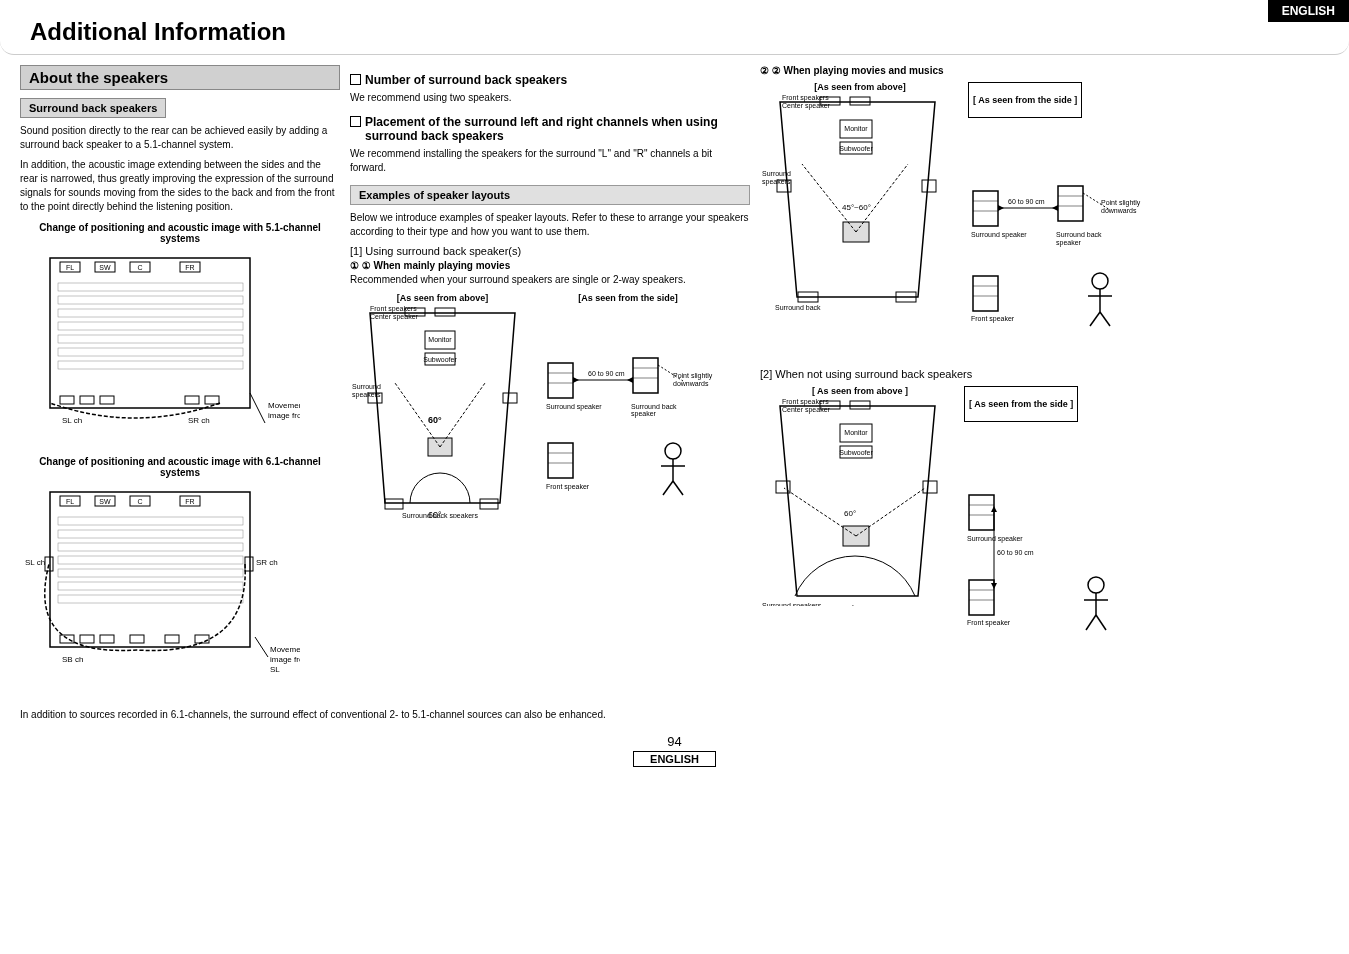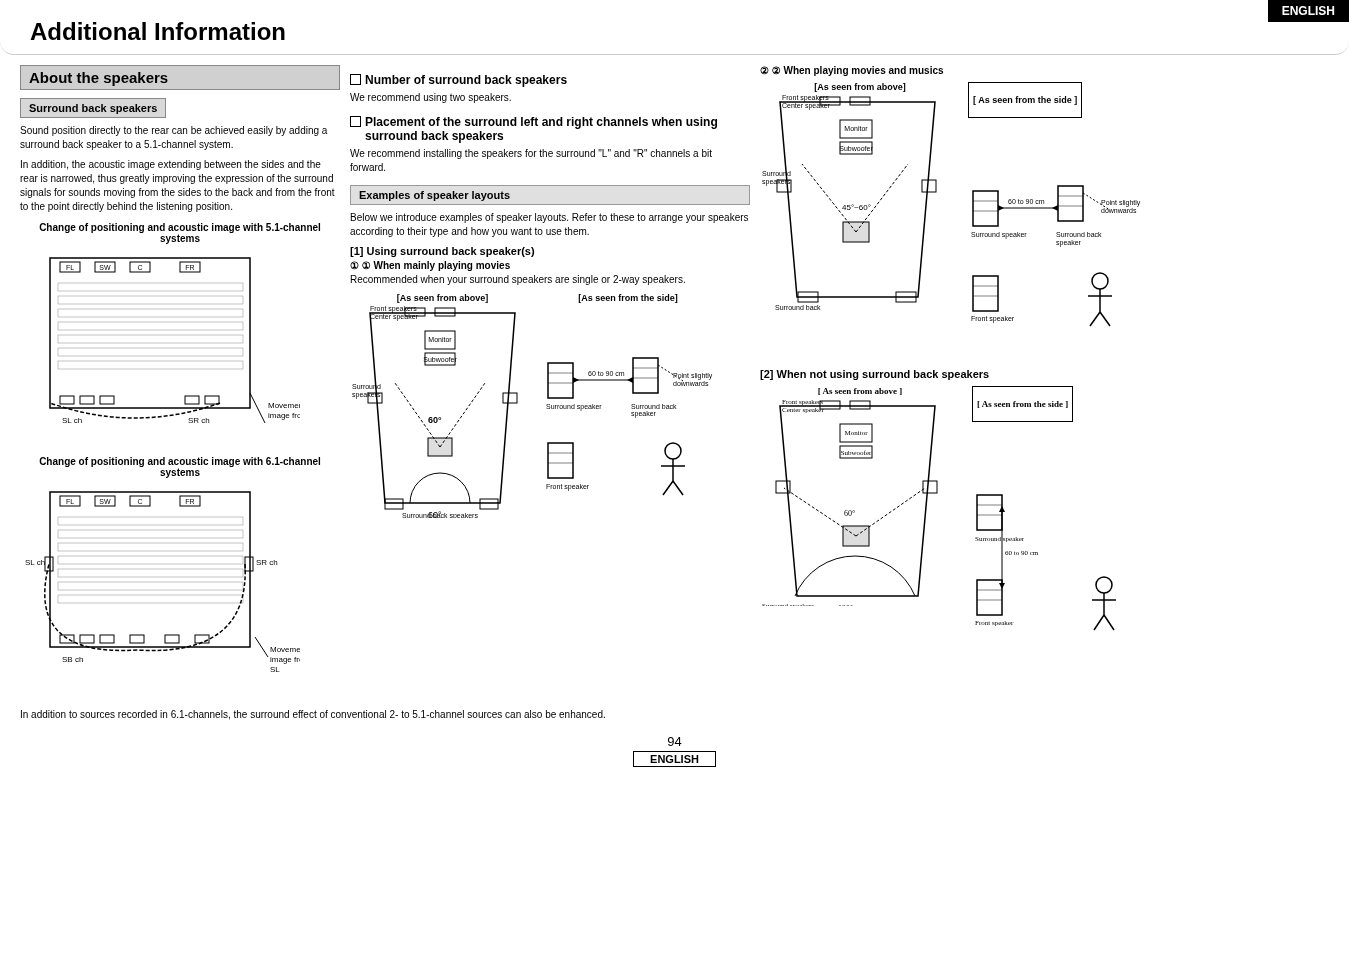--- a/index.html
+++ b/index.html
@@ -106,21 +106,21 @@
       width: 11px;
       height: 11px;
       border: 1.5px solid #000;
       display: inline-block;
       flex-shrink: 0;
       margin-top: 1px;
     }
 
     .sub-sub-title {
       font-size: 11px;
-      font-weight: bold;
+      font-weight: normal;
       margin-bottom: 3px;
       margin-top: 6px;
     }
 
     .numbered-item {
       font-size: 10px;
       font-weight: bold;
       margin-bottom: 2px;
     }
 
@@ -466,21 +466,21 @@
           <line x1="30" y1="72" x2="90" y2="72" stroke="#000" stroke-width="1"></line>
           <polygon points="30,69 36,72 30,75" fill="#000"></polygon>
           <polygon points="90,69 84,72 90,75" fill="#000"></polygon>
           <text x="40" y="68" font-size="7">60 to 90 cm</text>
         </svg>
       </div>
     </div>
 
     <div class="sub-sub-title" style="margin-top:12px;">[2] When not using surround back speakers</div>
 
-    <div style="display:flex; gap:12px; margin-top:6px;font-family:Liberation Serif, serif;">
+    <div style="display:flex; gap:4px; margin-top:6px;">
 
       <div>
         <div class="as-seen-label">[ As seen from above ]</div>
         <svg width="200" height="210">
           <polygon points="20,10 175,10 158,200 37,200" fill="none" stroke="#000" stroke-width="1.5"></polygon>
           <rect x="60" y="5" width="20" height="8" fill="none" stroke="#000" stroke-width="1"></rect>
           <rect x="90" y="5" width="20" height="8" fill="none" stroke="#000" stroke-width="1"></rect>
           <text x="22" y="8" font-size="7">Front speakers</text>
           <text x="22" y="16" font-size="7">Center speaker</text>
           <rect x="80" y="28" width="32" height="18" fill="none" stroke="#000" stroke-width="1"></rect>

